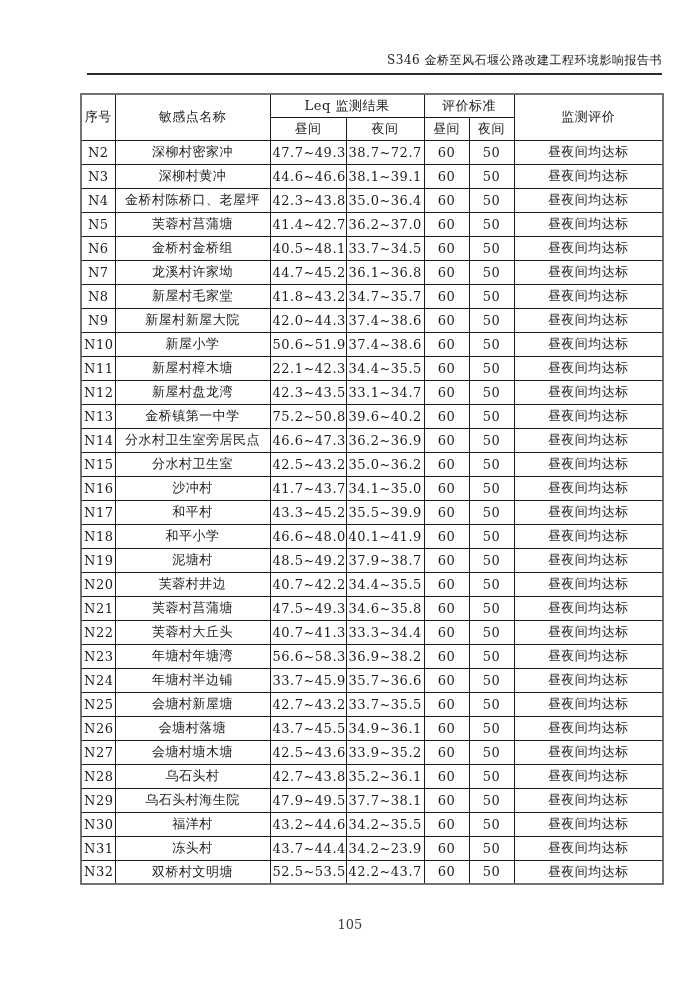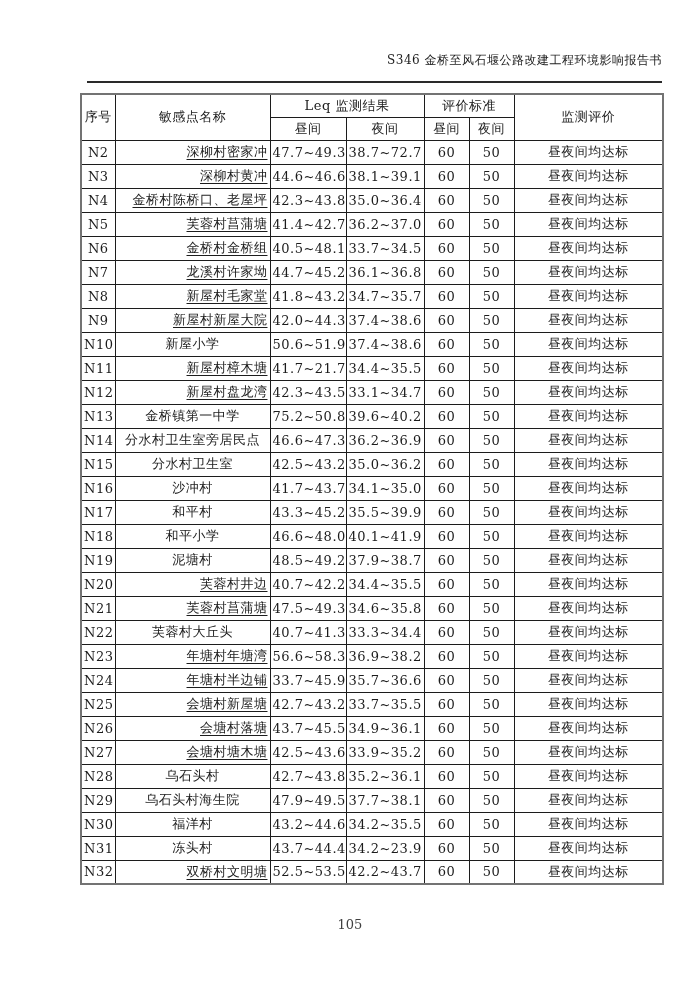--- a/index.html
+++ b/index.html
@@ -17,21 +17,21 @@
     overflow: hidden;
   }
   .doc-header {
     position: absolute;
     top: 52px;
     left: 87px;
     width: 575px;
     text-align: right;
     font-size: 12px;
     letter-spacing: 0.5px;
-    padding-bottom: 12px;
+    padding-bottom: 4px;
     border-bottom: 2px solid #2a2a2a;
     color: #1c1c1c;
     white-space: nowrap;
   }
   table.noise-table {
     position: absolute;
     top: 93px;
     left: 80px;
     width: 582px;
     border-collapse: collapse;
@@ -44,21 +44,21 @@
     text-align: center;
     vertical-align: middle;
     padding: 0 2px;
     font-size: 13px;
     letter-spacing: 0.5px;
     overflow: hidden;
     white-space: nowrap;
   }
   .noise-table thead tr { height: 23px; }
   .noise-table tbody tr { height: 24px; }
-  .noise-table td.u { text-decoration: underline; text-underline-offset: 3px; text-decoration-thickness: 1px; text-align: right; }
+  .noise-table td.u { text-underline-offset: 3px; text-decoration-thickness: 1px; }
   .page-number {
     position: absolute;
     top: 917px;
     left: 0;
     width: 700px;
     text-align: center;
     font-size: 13px;
     color: #404040;
   }
 </style>
@@ -172,21 +172,21 @@
           <td>新屋小学</td>
           <td>50.6~51.9</td>
           <td>37.4~38.6</td>
           <td>60</td>
           <td>50</td>
           <td>昼夜间均达标</td>
         </tr>
         <tr>
           <td>N11</td>
           <td class="u">新屋村樟木塘</td>
-          <td>41.7~21.7</td>
+          <td>22.1~42.3</td>
           <td>34.4~35.5</td>
           <td>60</td>
           <td>50</td>
           <td>昼夜间均达标</td>
         </tr>
         <tr>
           <td>N12</td>
           <td class="u">新屋村盘龙湾</td>
           <td>42.3~43.5</td>
           <td>33.1~34.7</td>

